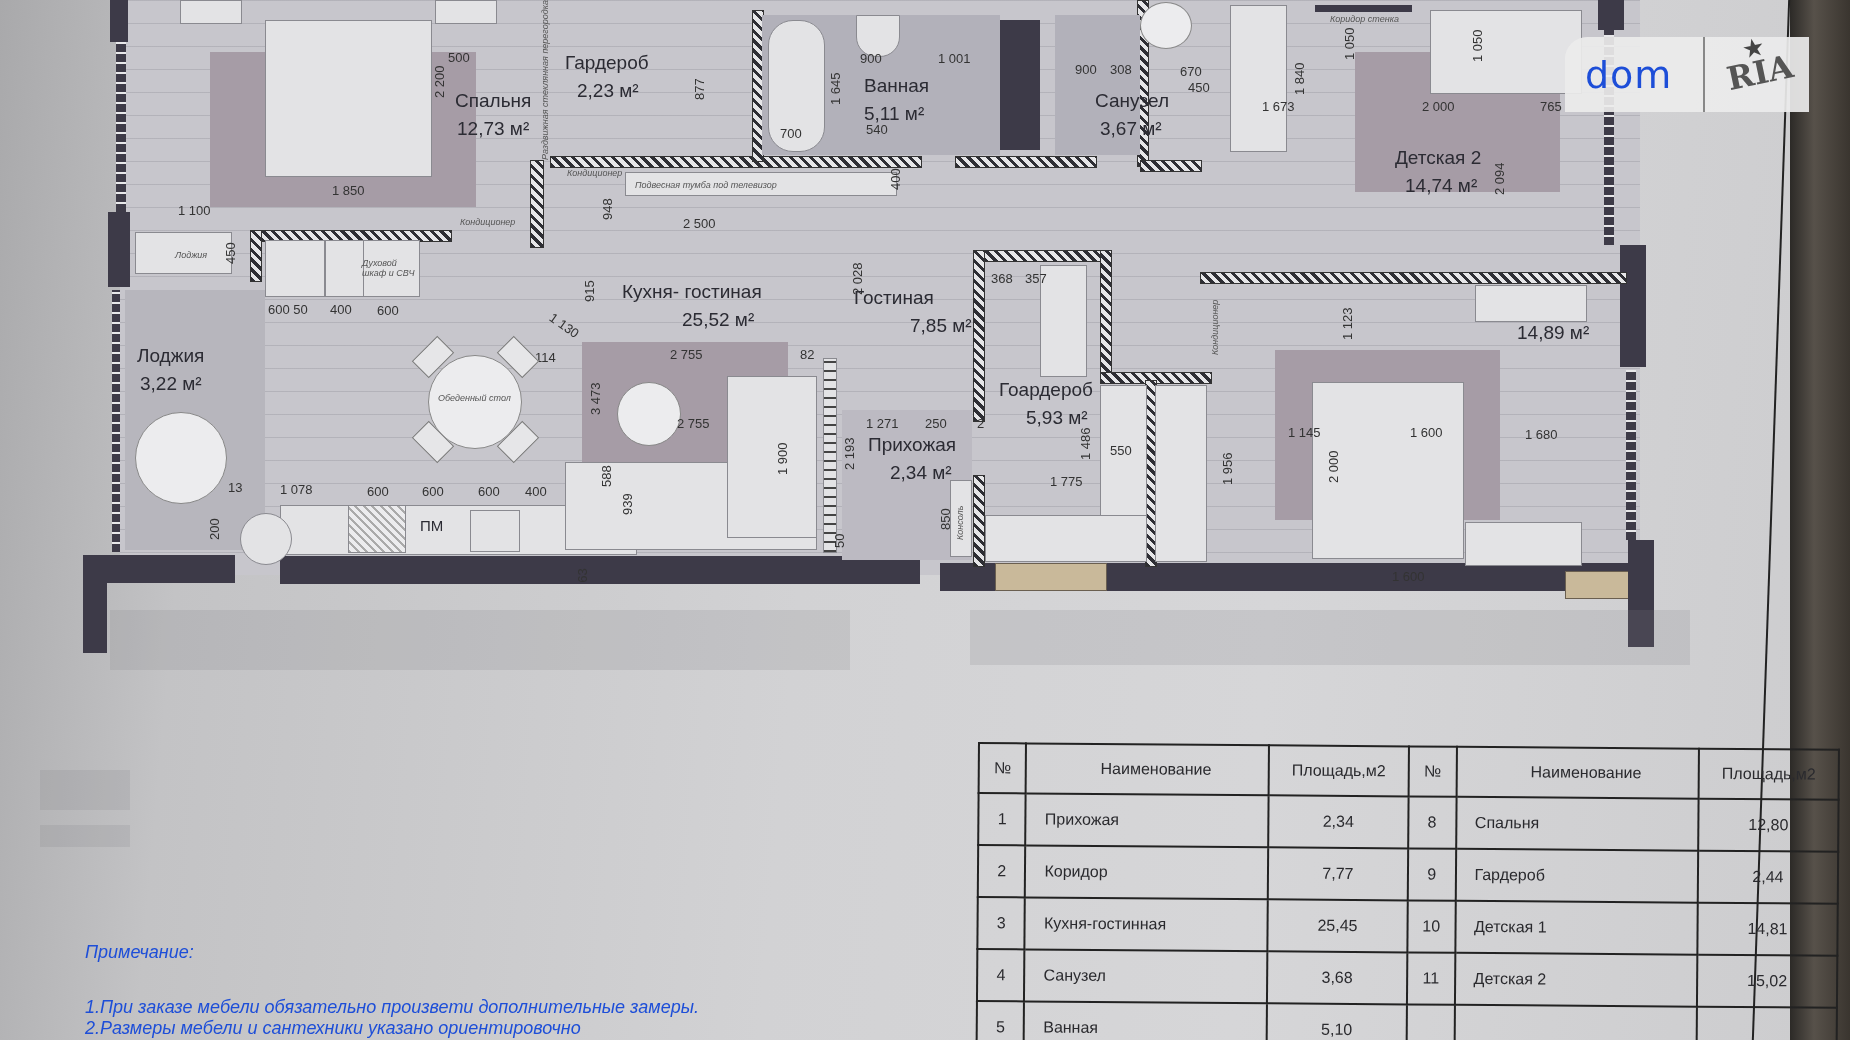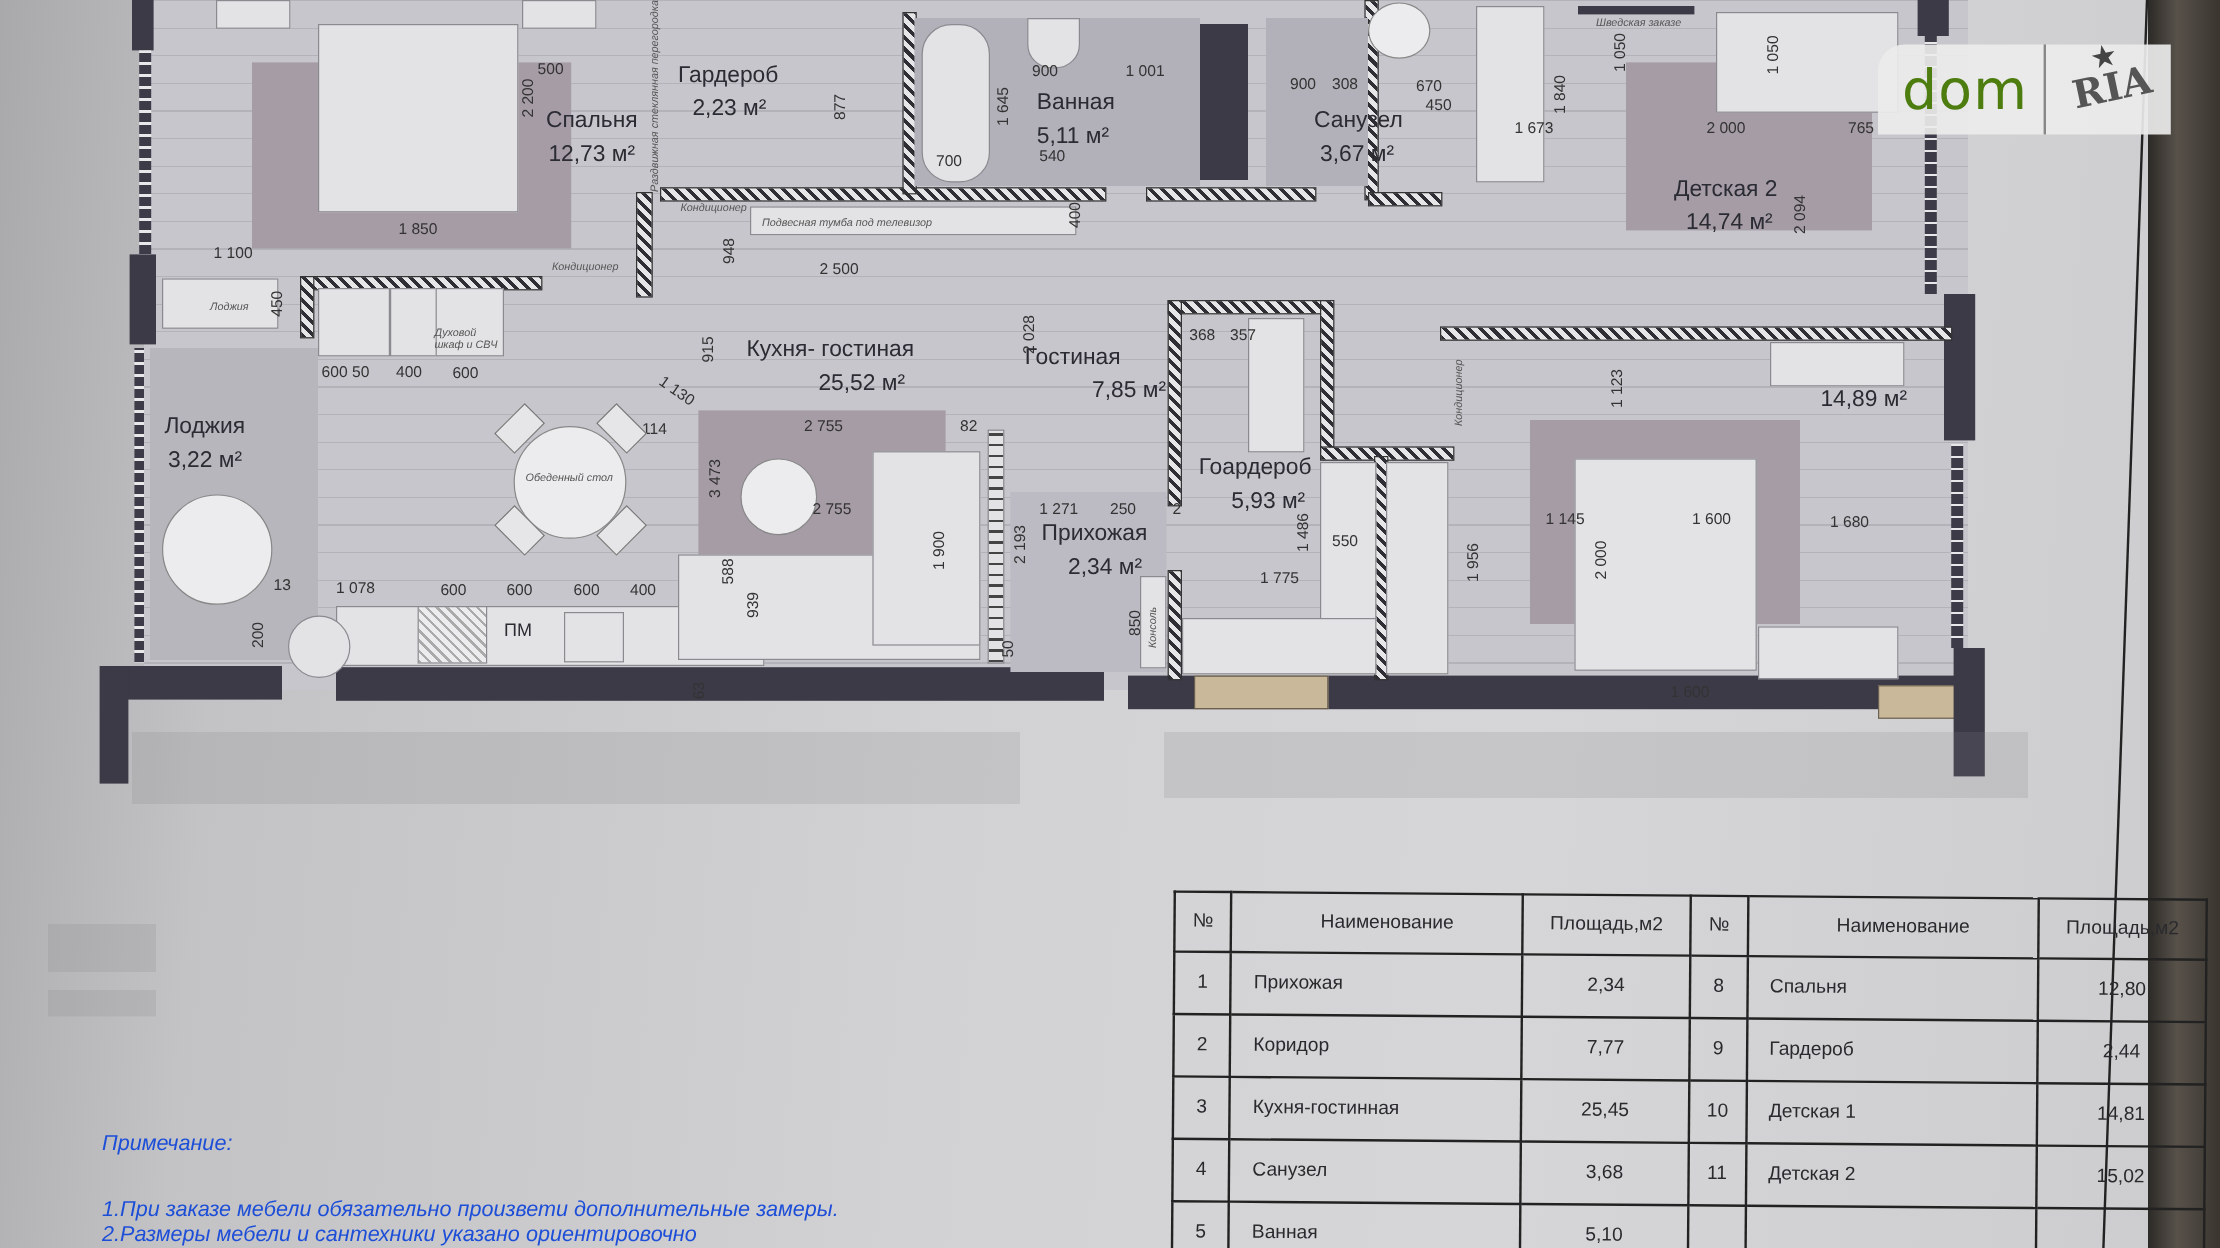--- a/index.html
+++ b/index.html
@@ -21,21 +21,21 @@
   .label{position:absolute;font-size:19px;color:#2b2b33;white-space:nowrap;}
   .area{position:absolute;font-size:19px;color:#2b2b33;white-space:nowrap;}
   .dim{position:absolute;font-size:13px;color:#333;white-space:nowrap;}
   .dimv{position:absolute;font-size:13px;color:#333;white-space:nowrap;transform:rotate(-90deg);transform-origin:left top;}
   .tiny{position:absolute;font-size:9px;font-style:italic;color:#555;white-space:nowrap;}
   .door{position:absolute;background:#c9b99a;border:1px solid #6a5f50;}
   .window{position:absolute;background:repeating-linear-gradient(0deg,#3e3b48 0 8px,#e8e8ea 8px 10px);}
   .circle{position:absolute;border-radius:50%;background:#ececee;border:1px solid #888;}
   .chair{position:absolute;width:34px;height:22px;background:#e6e6e8;border:1px solid #777;}
   .logo{position:absolute;left:1565px;top:37px;width:244px;height:75px;background:rgba(235,235,235,.92);border-radius:22px 0 0 0;display:flex;align-items:center;}
-  .logo .dom{font-size:46px;color:#4d7c0f;letter-spacing:1px;padding-left:20px;width:118px;font-family:"DejaVu Sans",sans-serif;}
+  .logo .dom{font-size:38px;color:#1d4ed8;letter-spacing:1px;padding-left:20px;width:118px;font-family:"DejaVu Sans",sans-serif;}
   .logo .sep{width:2px;height:75px;background:#888;}
   .logo .ria{font-size:32px;font-weight:bold;color:#555;padding-left:22px;transform:rotate(-12deg);font-family:"DejaVu Serif",serif;position:relative;}
   .logo .star{position:absolute;left:44px;top:-20px;font-size:22px;color:#444;}
   table.areas{position:absolute;left:978px;top:742px;border-collapse:collapse;width:862px;transform:rotate(0.45deg);transform-origin:left top;
     font-family:"Liberation Sans",sans-serif;font-size:16px;color:#2a2a2e;}
   table.areas td,table.areas th{border:2px solid #222;height:48px;font-weight:normal;}
   table.areas th{height:46px;}
   .c-no{width:46px;text-align:center;}
   .c-name{width:232px;text-align:left;padding-left:18px;}
   .c-name-h{text-align:center;}
@@ -122,21 +122,21 @@
   <div class="dim" style="left:1030px;top:62px;">308</div>
   <div class="dim" style="left:1100px;top:64px;">670</div>
   <div class="dim" style="left:1108px;top:80px;">450</div>
   <div class="dim" style="left:1167px;top:138px;">600</div>
   <div class="dimv" style="left:1212px;top:95px;">1 840</div>
   <div class="furn" style="left:1150px;top:5px;width:55px;height:145px;"></div>
 
   <div class="rug" style="left:1275px;top:52px;width:205px;height:140px;"></div>
   <div class="furn" style="left:1350px;top:10px;width:150px;height:82px;"></div>
   <div class="wall" style="left:1235px;top:5px;width:97px;height:7px;"></div>
-  <div class="tiny" style="left:1250px;top:14px;">Шведская заказе</div>
+  <div class="tiny" style="left:1250px;top:14px;">Коридор стенка</div>
   <div class="label" style="left:1315px;top:147px;">Детская 2</div>
   <div class="area" style="left:1325px;top:175px;">14,74 м²</div>
   <div class="dim" style="left:1182px;top:99px;">1 673</div>
   <div class="dim" style="left:1342px;top:99px;">2 000</div>
   <div class="dim" style="left:1460px;top:99px;">765</div>
   <div class="dimv" style="left:1262px;top:60px;">1 050</div>
   <div class="dimv" style="left:1390px;top:62px;">1 050</div>
   <div class="dimv" style="left:1412px;top:195px;">2 094</div>
 
   <div class="room" style="left:45px;top:290px;width:140px;height:260px;background:#b7b6bd;"></div>
@@ -144,21 +144,21 @@
   <div class="tiny" style="left:95px;top:250px;">Лоджия</div>
   <div class="circle" style="left:55px;top:412px;width:90px;height:90px;"></div>
   <div class="label" style="left:57px;top:345px;">Лоджия</div>
   <div class="area" style="left:60px;top:373px;">3,22 м²</div>
   <div class="dim" style="left:98px;top:203px;">1 100</div>
   <div class="dimv" style="left:143px;top:264px;">450</div>
 
   <div class="furn" style="left:185px;top:240px;width:58px;height:55px;"></div>
   <div class="furn" style="left:245px;top:240px;width:38px;height:55px;"></div>
   <div class="furn" style="left:283px;top:240px;width:55px;height:55px;"></div>
-  <div class="tiny" style="left:282px;top:258px;white-space:normal;width:60px;margin-top:14px;">Духовой шкаф и СВЧ</div>
+  <div class="tiny" style="left:282px;top:258px;white-space:normal;width:60px;">Духовой шкаф и СВЧ</div>
   <div class="dim" style="left:188px;top:302px;">600  50</div>
   <div class="dim" style="left:250px;top:302px;">400</div>
   <div class="dim" style="left:297px;top:303px;">600</div>
   <div class="dim" style="left:468px;top:318px;transform:rotate(35deg);">1 130</div>
   <div class="dim" style="left:455px;top:350px;">114</div>
 
   <div class="circle" style="left:348px;top:355px;width:92px;height:92px;"></div>
   <div class="tiny" style="left:358px;top:393px;">Обеденный стол</div>
   <div class="chair" style="left:335px;top:345px;transform:rotate(-45deg);"></div>
   <div class="chair" style="left:420px;top:345px;transform:rotate(45deg);"></div>

